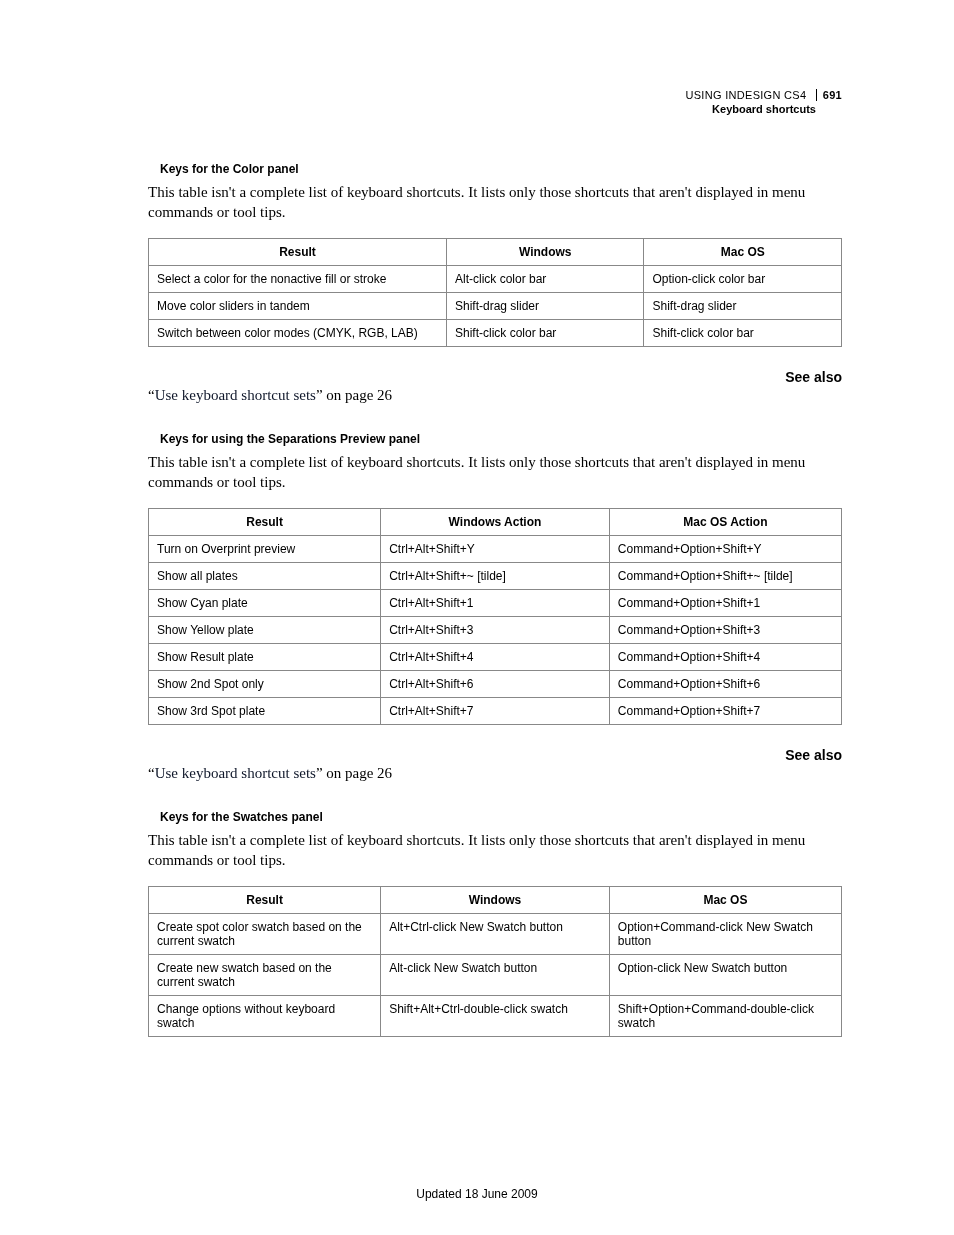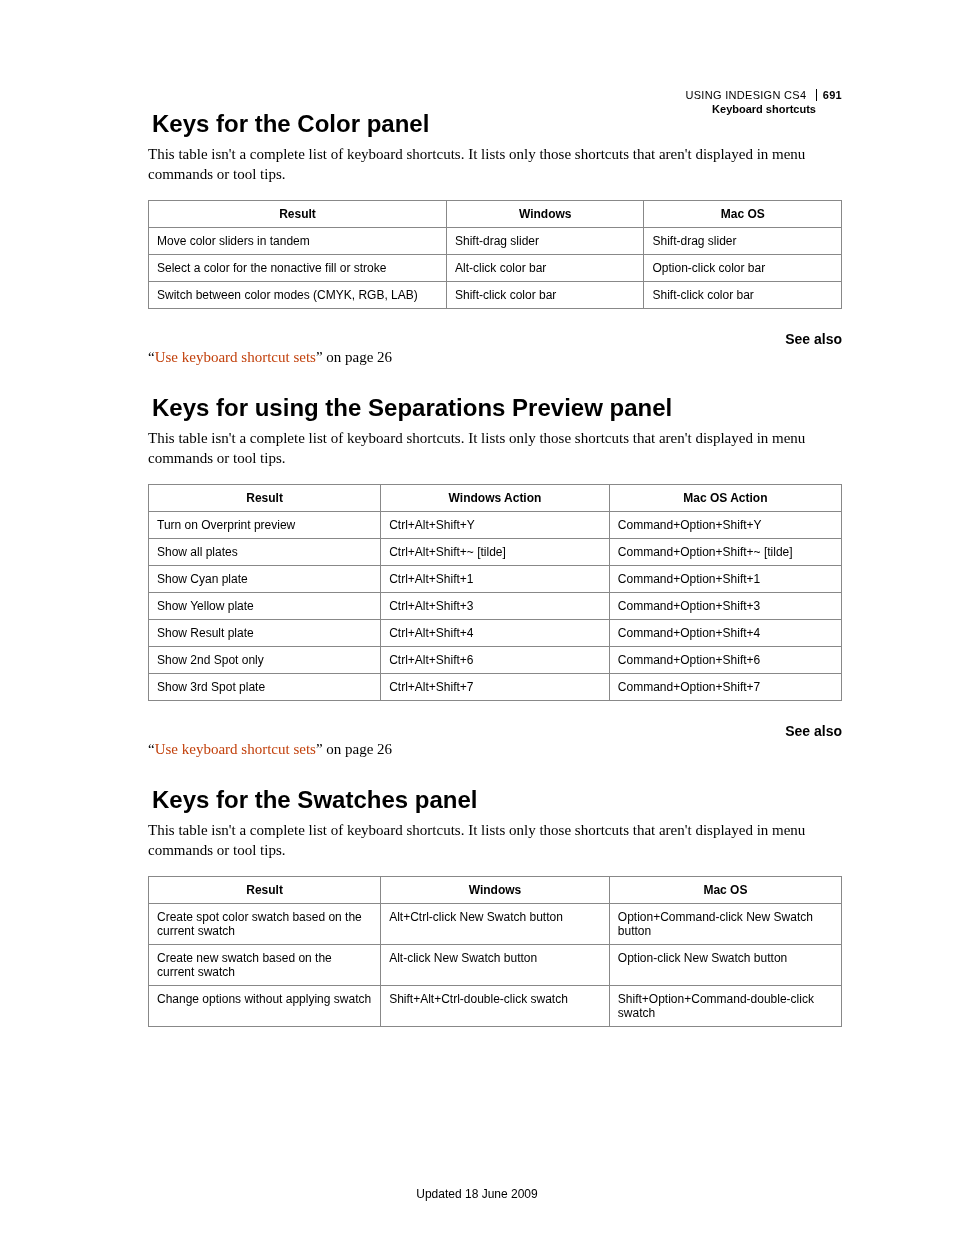--- a/index.html
+++ b/index.html
@@ -7,21 +7,21 @@
     padding: 0;
     font-family: "Minion Pro", "Times New Roman", Georgia, serif;
     color: #000;
     background: #fff;
   }
   .page {
     width: 954px;
     height: 1235px;
     position: relative;
     box-sizing: border-box;
-    padding: 40px 112px 40px 148px;
+    padding: 92px 112px 40px 148px;
   }
   .running-head {
     position: absolute;
     top: 88px;
     right: 112px;
     text-align: right;
     font-family: "Myriad Pro", Arial, Helvetica, sans-serif;
     font-size: 11px;
     line-height: 14px;
   }
@@ -37,22 +37,22 @@
   .running-head .line2 {
     font-weight: 700;
     padding-right: 26px;
   }
   .content {
     padding-top: 70px;
   }
   h2.section {
     font-family: "Myriad Pro", Arial, Helvetica, sans-serif;
     font-weight: 700;
-    font-size: 24px;
-    margin: 0 0 6px 4px;
+    font-size: 12px;
+    margin: 0 0 6px 12px;
   }
   p.intro {
     font-size: 15px;
     line-height: 20px;
     margin: 0 0 16px 0;
   }
   table.shortcut {
     border-collapse: collapse;
     width: 100%;
     font-family: "Myriad Pro", Arial, Helvetica, sans-serif;
@@ -75,21 +75,21 @@
     font-weight: 700;
     font-size: 14px;
     margin: 0 0 2px 0;
     text-align: right;
   }
   p.seealso-line {
     font-size: 15px;
     margin: 0 0 28px 0;
   }
   a.link {
-    color: #c2410c;
+    color: #0f172a;
     text-decoration: none;
   }
   .footer {
     position: absolute;
     bottom: 34px;
     left: 0;
     width: 100%;
     text-align: center;
     font-family: Arial, Helvetica, sans-serif;
     font-size: 12px;
@@ -122,28 +122,28 @@
           </colgroup>
           <thead>
             <tr>
               <th>Result</th>
               <th>Windows</th>
               <th>Mac OS</th>
             </tr>
           </thead>
           <tbody>
             <tr>
+              <td>Select a color for the nonactive fill or stroke</td>
+              <td>Alt-click color bar</td>
+              <td>Option-click color bar</td>
+            </tr>
+            <tr>
               <td>Move color sliders in tandem</td>
               <td>Shift-drag slider</td>
               <td>Shift-drag slider</td>
-            </tr>
-            <tr>
-              <td>Select a color for the nonactive fill or stroke</td>
-              <td>Alt-click color bar</td>
-              <td>Option-click color bar</td>
             </tr>
             <tr>
               <td>Switch between color modes (CMYK, RGB, LAB)</td>
               <td>Shift-click color bar</td>
               <td>Shift-click color bar</td>
             </tr>
           </tbody>
         </table>
       <h3 class="seealso">See also</h3>
       <p class="seealso-line">
@@ -232,21 +232,21 @@
               <td>Create spot color swatch based on the current swatch</td>
               <td>Alt+Ctrl-click New Swatch button</td>
               <td>Option+Command-click New Swatch button</td>
             </tr>
             <tr>
               <td>Create new swatch based on the current swatch</td>
               <td>Alt-click New Swatch button</td>
               <td>Option-click New Swatch button</td>
             </tr>
             <tr>
-              <td>Change options without applying swatch</td>
+              <td>Change options without keyboard swatch</td>
               <td>Shift+Alt+Ctrl-double-click swatch</td>
               <td>Shift+Option+Command-double-click swatch</td>
             </tr>
           </tbody>
         </table>
     </div>
 
   </div>
 
   <div class="footer">Updated 18 June 2009</div>

